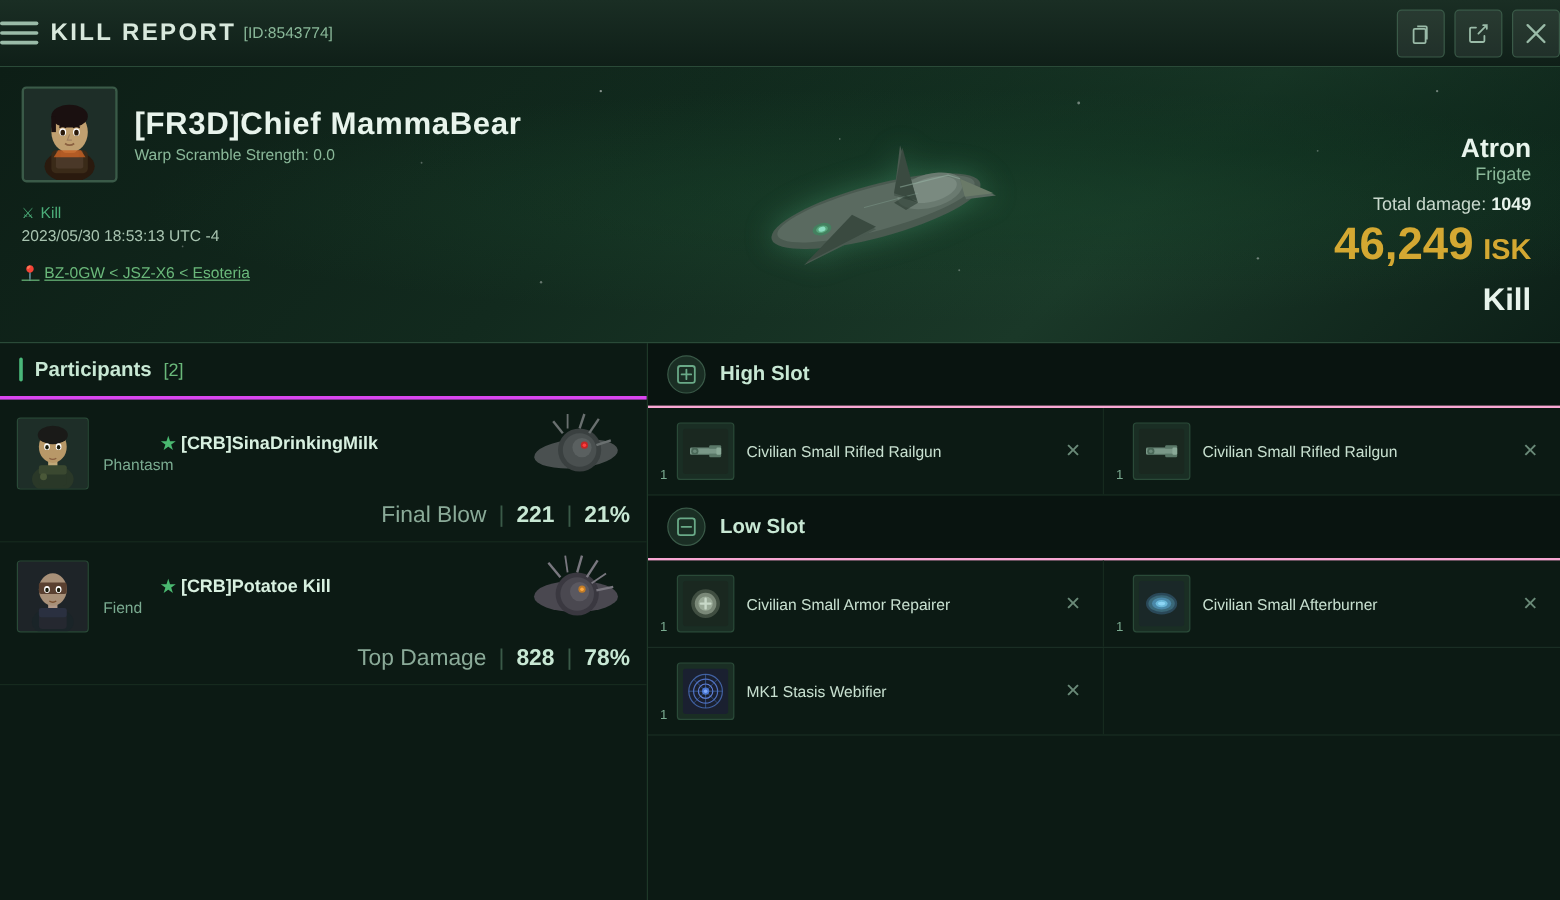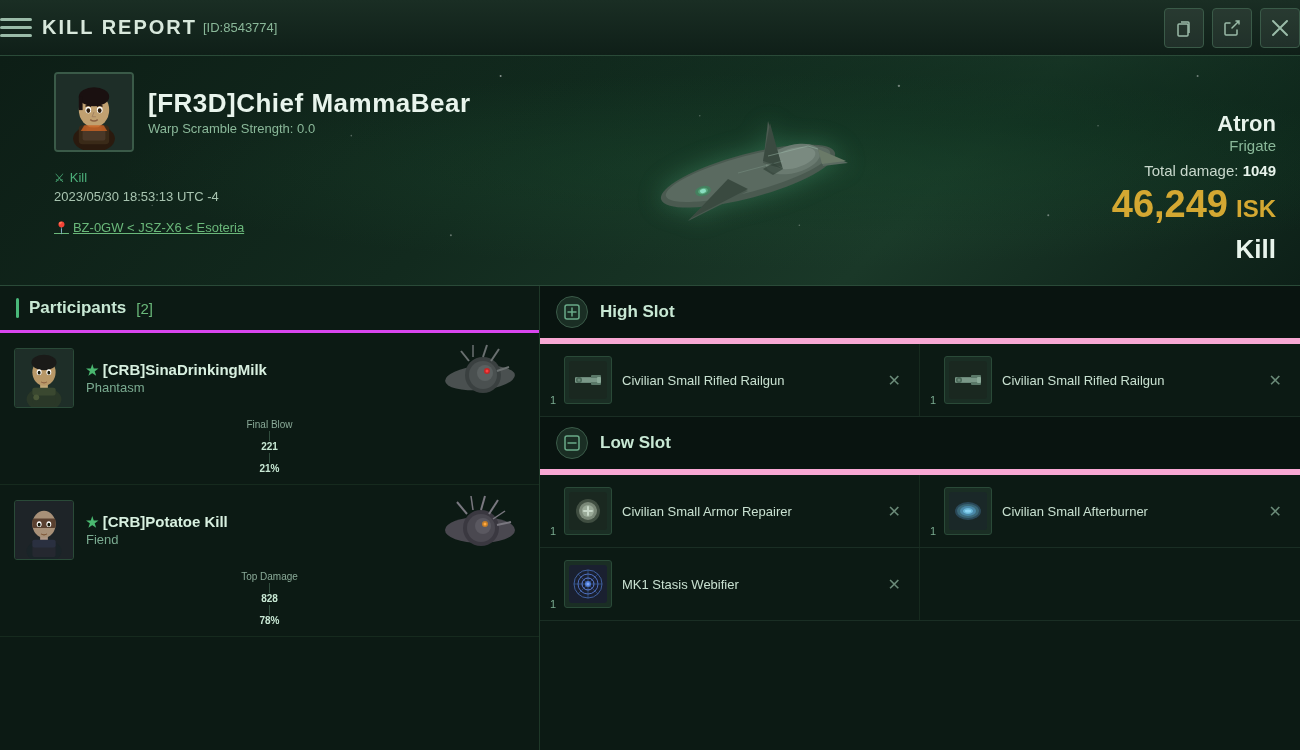--- a/index.html
+++ b/index.html
@@ -69,21 +69,20 @@
     }
 
     
     .header-section {
       display: flex;
       background: linear-gradient(135deg, #0d1e16 0%, #122a1e 40%, #1a3828 70%, #0d2018 100%);
       border-bottom: 1px solid #2a4a38;
       height: 230px;
       position: relative;
       overflow: hidden;
-      padding-left: 36px;
     }
     .header-bg-stars {
       position: absolute;
       inset: 0;
       background:
         radial-gradient(ellipse at 60% 50%, rgba(30,80,50,0.4) 0%, transparent 60%),
         radial-gradient(ellipse at 80% 30%, rgba(10,40,25,0.6) 0%, transparent 50%);
     }
     .header-left {
       display: flex;
@@ -276,40 +275,41 @@
       justify-content: center;
       overflow: hidden;
     }
     .participant-info {
       flex: 1;
     }
     .participant-name {
       font-size: 15px;
       color: #d8f0e0;
       font-weight: 600;
+      margin-left: 48px;
     }
     .participant-ship {
       font-size: 13px;
       color: #7aaa90;
       margin-top: 2px;
     }
     .participant-ship-img {
       width: 90px;
       height: 70px;
       display: flex;
       align-items: center;
       justify-content: center;
     }
     .participant-stats {
       display: flex;
       align-items: center;
       justify-content: flex-end;
-      font-size: 10px;
+      gap: 10px;
+      font-size: 19px;
       color: #8aaa98;
-      flex-direction: column;
     }
     .stat-divider { color: #3a5a48; }
     .stat-val { color: #c8e8d4; font-weight: 600; }
     .stat-pct { color: #c8e8d4; font-weight: 600; }
     .star-icon {
       color: #4ab870;
       font-size: 14px;
     }
 
     
@@ -320,21 +320,21 @@
     }
     .slot-section {
       padding: 0;
     }
     .slot-header {
       display: flex;
       align-items: center;
       gap: 12px;
       padding: 10px 16px;
       background: rgba(0,0,0,0.2);
-      border-bottom: 6px solid #f9a8d4;
+      border-bottom: 2px solid #f9a8d4;
     }
     .slot-icon {
       width: 32px;
       height: 32px;
       border: 1px solid #3a5a48;
       border-radius: 50%;
       display: flex;
       align-items: center;
       justify-content: center;
       background: #1a2e24;

